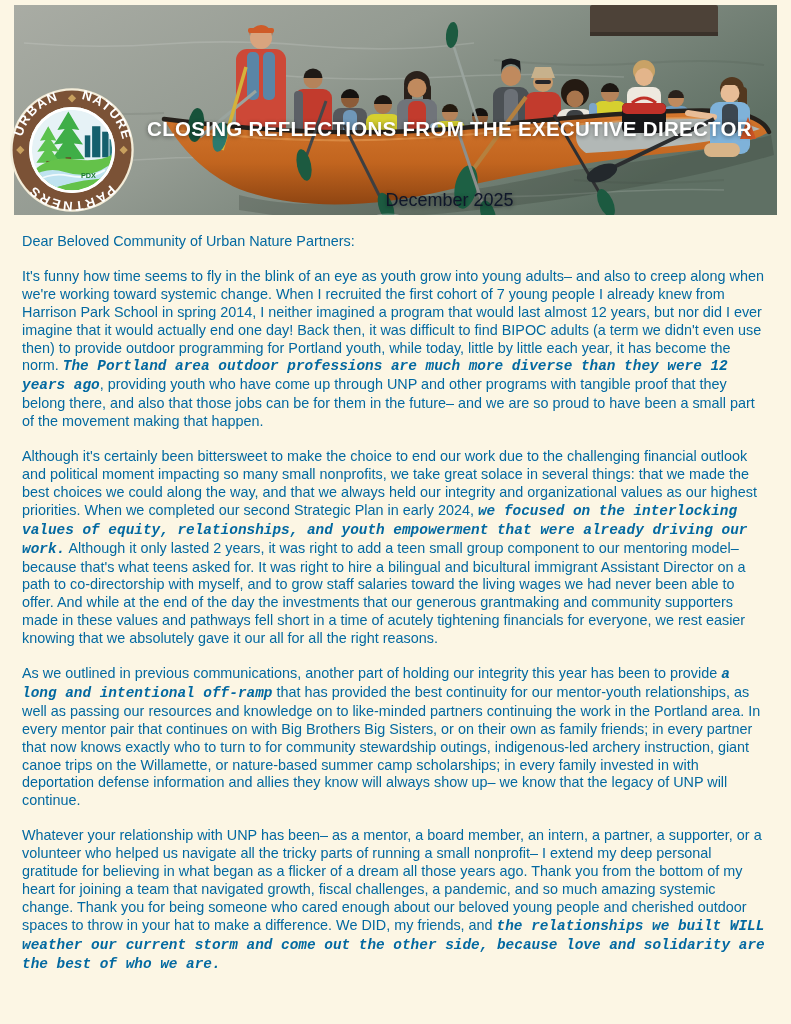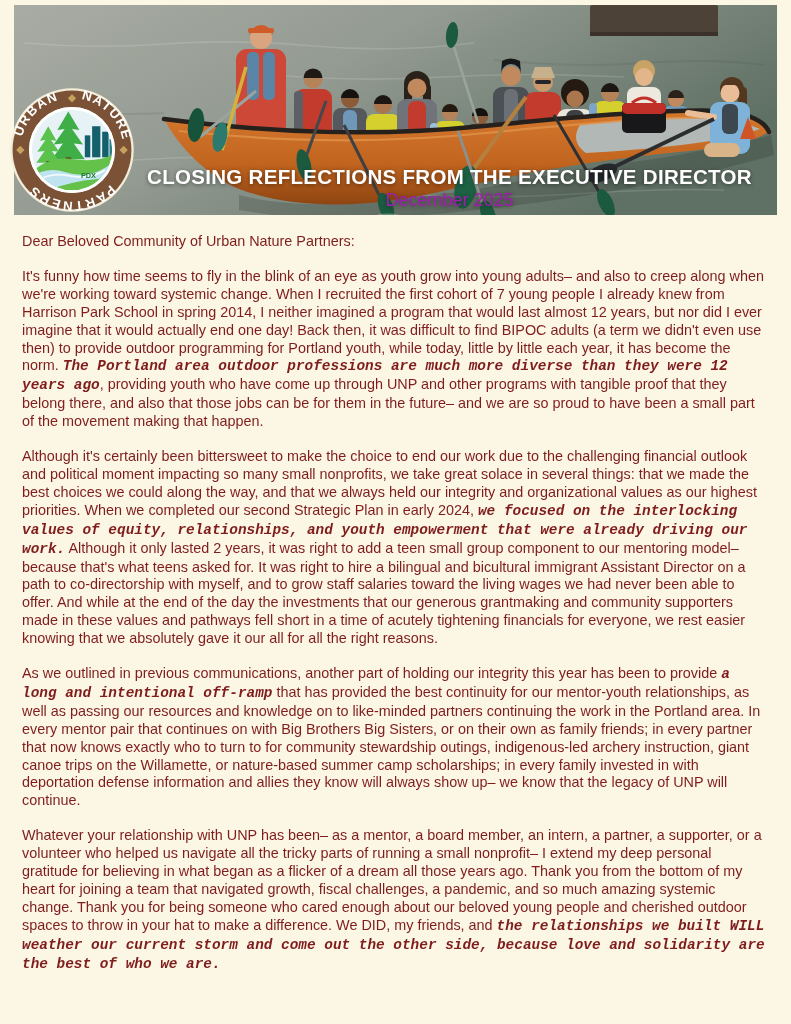--- a/index.html
+++ b/index.html
@@ -8,27 +8,27 @@
     background:#fcf6e4;font-family:"Liberation Sans",sans-serif;
   }
   
   .hero{position:absolute;left:14px;top:5px;width:763px;height:210px;}
   .hero svg.photo{position:absolute;left:0;top:0;display:block;}
   .hero-caption{
     position:absolute;left:112px;right:4px;bottom:3px;text-align:center;
     color:#ffffff;text-shadow:0 1px 4px rgba(0,0,0,.45);pointer-events:none;
   }
   .hero-title{font-size:20.5px;font-weight:700;letter-spacing:.3px;line-height:24px;}
-  .hero-date{font-size:18px;font-weight:400;color:#a21caf;line-height:23px;}
+  .hero-date{font-size:18px;font-weight:400;color:#0f172a;line-height:23px;margin-top:48px;}
   .logo{position:absolute;left:8px;top:86px;width:128px;height:128px;}
   .logo-arc{font-family:"Liberation Sans",sans-serif;font-weight:700;fill:#ffffff;}
   
   .letter{
     position:absolute;left:22px;top:233px;width:748px;
-    color:#7f1d1d;font-size:14.4px;line-height:17.9px;
+    color:#0369a1;font-size:14.4px;line-height:17.9px;
   }
   .letter p.para{margin:0 0 17px 0;white-space:pre-line;}
   .seg-r{font-style:normal;font-weight:400;}
   .seg-i{font-weight:400;}
   .seg-bi{font-style:italic;font-weight:700;font-family:Liberation Mono, monospace;}
 </style>
 </head>
 <body>
 
 <div class="page">

